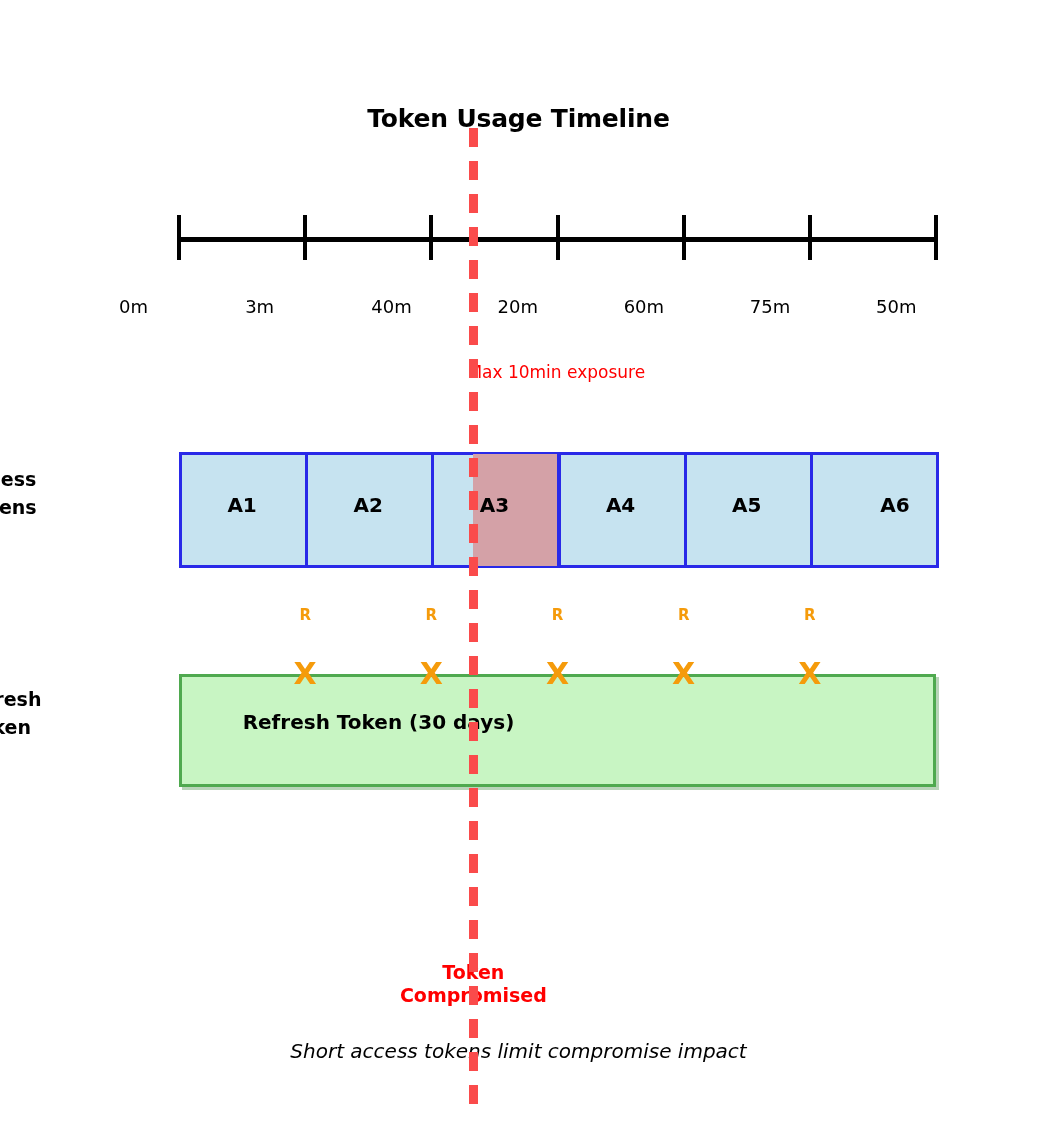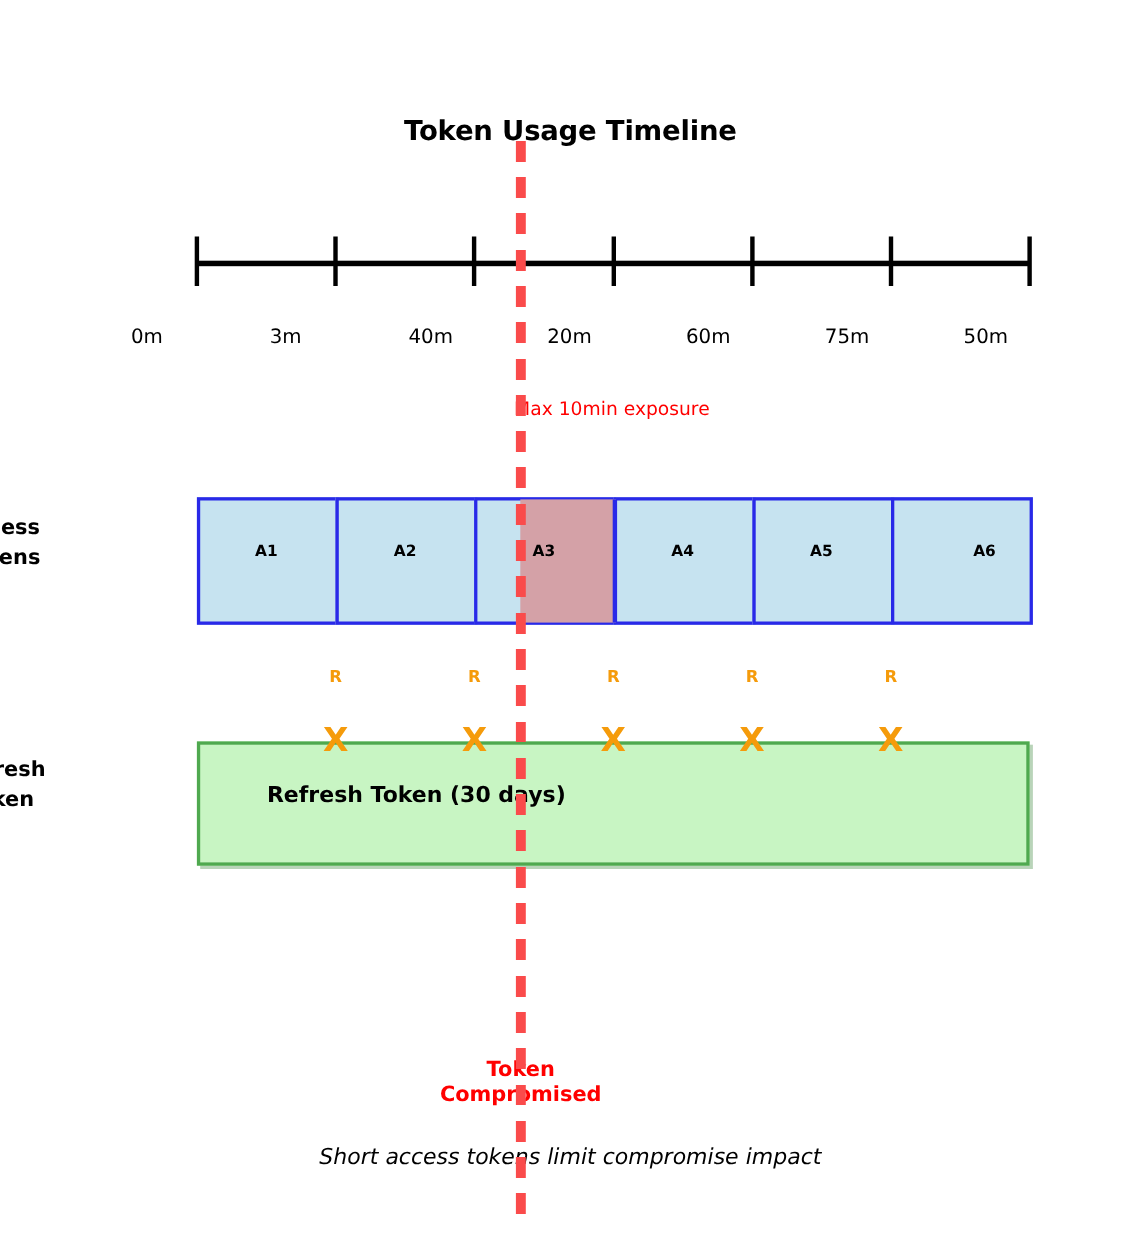--- a/index.html
+++ b/index.html
@@ -114,21 +114,21 @@
     box-sizing: border-box;
     background: #c6e3f0;
     border: 3px solid #2929e8;
   }
   .token-cell-label {
     position: absolute;
     top: 41px;
     width: 140px;
     margin-left: -70px;
     text-align: center;
-    font-size: 14px;
+    font-size: 20px;
     font-weight: bold;
     color: #000000;
     z-index: 6;
   }
   .compromised-overlay {
     position: absolute;
     top: 2px;
     height: 112px;
     background: #d4a1a7;
     border-right: 3px solid #2929e8;

